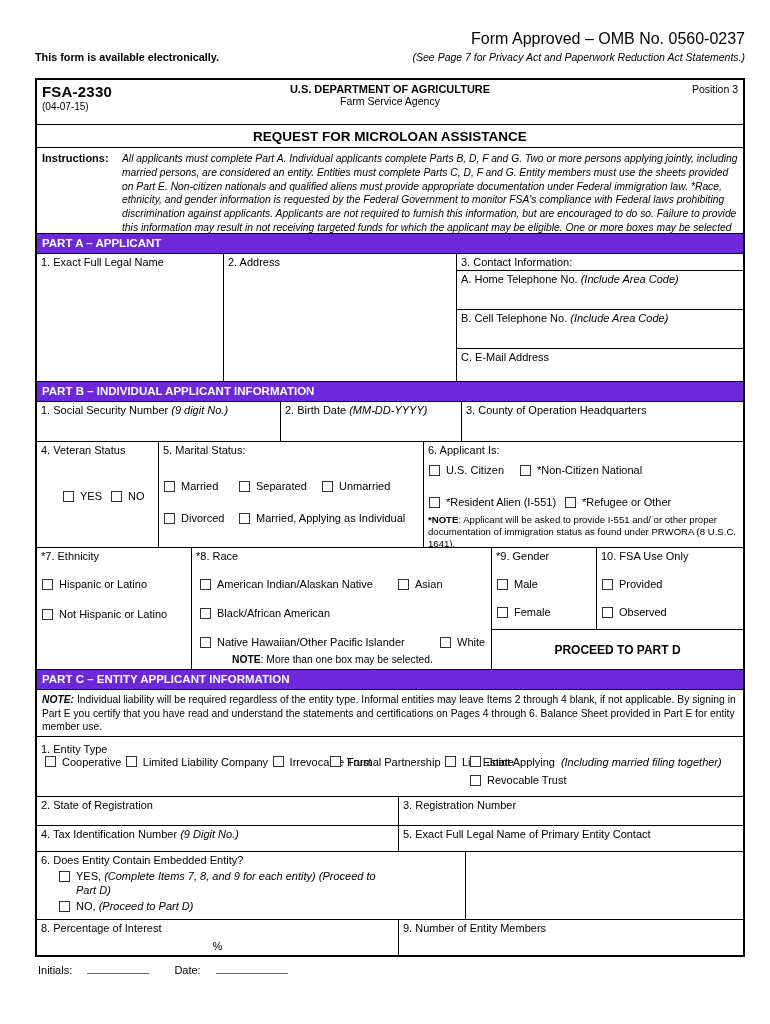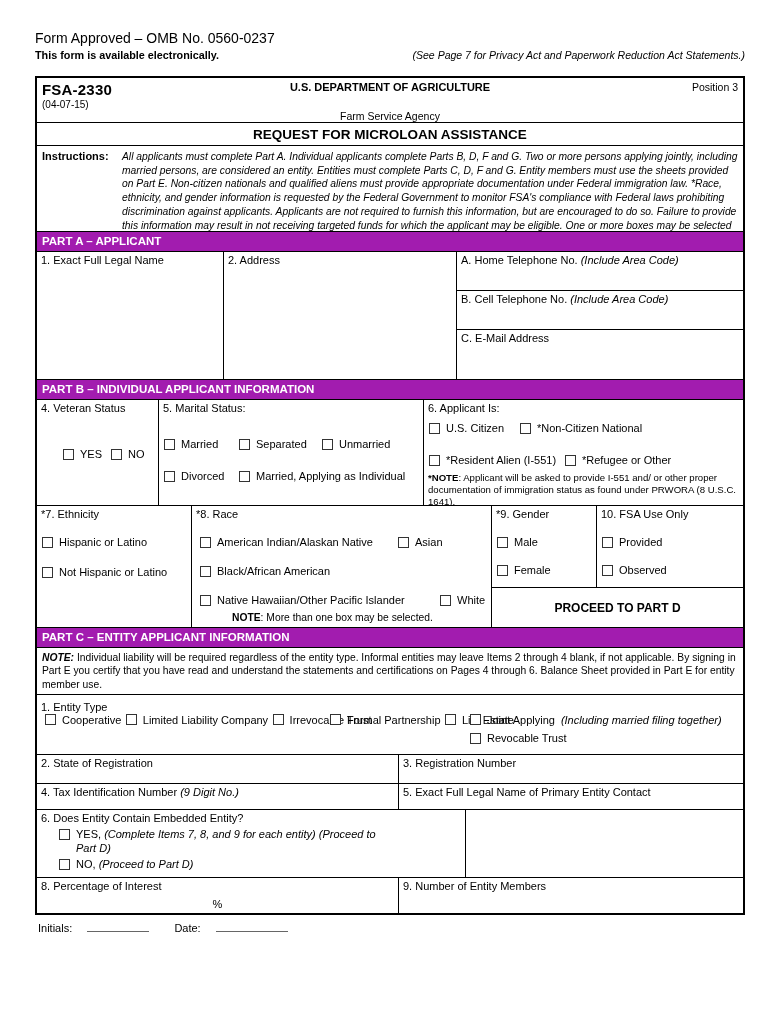--- a/index.html
+++ b/index.html
@@ -2,44 +2,44 @@
 <html><head>
 <meta charset="utf-8">
 <style>
   * { box-sizing: border-box; }
   html,body { margin:0; padding:0; }
   body {
     width:770px; height:1024px; background:#fff; color:#000;
     font-family:"Liberation Sans", sans-serif;
   }
   .page { padding:30px 25px 0 35px; }
-  .hdr-line1 { font-size:14px; line-height:1.15; }
+  .hdr-line1 { text-align:right; font-size:16px; line-height:1.15; }
   .hdr-line2 { display:flex; justify-content:space-between; align-items:flex-end; margin-top:3px; padding-bottom:14px; }
   .hdr-line2 .bold { font-weight:bold; font-size:10.8px; }
   .hdr-line2 .italic { font-style:italic; font-size:10.5px; }
   .tbl { width:710px; border:2px solid #000; margin-top:1px; }
   .row { border-bottom:1px solid #000; position:relative; overflow:hidden; }
   .row:last-child { border-bottom:none; }
   .flexrow { display:flex; }
   .cell { border-right:1px solid #000; padding:2px 4px; font-size:11px; position:relative; }
   .cell.last { border-right:none; }
-  .bar { background:#a21caf; color:#fff; font-weight:bold; font-size:11.5px; padding:3px 5px; height:20px; }
+  .bar { background:#6d28d9; color:#fff; font-weight:bold; font-size:11.5px; padding:3px 5px; height:20px; }
   .label { font-size:11px; line-height:1.25; }
   .hint { font-style:italic; }
   .cb { display:inline-block; width:11px; height:11px; border:1.4px solid #333; background:#fff; flex:none; }
   .opt { display:inline-flex; align-items:center; gap:6px; font-size:11px; white-space:nowrap; line-height:1.1; }
   .abs { position:absolute; }
   .hdr-block { display:flex; height:45px; padding:3px 5px; }
   .hdr-block .left { width:160px; }
   .hdr-block .center { flex:1; text-align:center; }
   .hdr-block .right { width:160px; text-align:right; font-size:10.5px; }
   .form-num { font-weight:bold; font-size:15px; letter-spacing:0.2px; }
   .form-rev { font-size:10px; margin-top:1px; }
   .dept { font-weight:bold; font-size:11px; }
-  .agency { font-size:10.5px; margin-top:17px;text-align:center; }
+  .agency { font-size:10.5px; margin-top:0;text-align:center; }
   .title-row { height:23px; text-align:center; font-weight:bold; font-size:13.5px; padding-top:4px; }
   .instr { height:86px; display:flex; padding:4px 5px 0 5px; }
   .instr .ilabel { width:80px; font-weight:bold; font-size:11px; flex:none; }
   .instr .itext { flex:1; font-style:italic; font-size:10.3px; line-height:1.33; }
   .note-row { height:47px; padding:3px 5px; font-size:10.3px; line-height:1.3; }
   .nlabel { font-weight:bold; font-style:italic; }
   .sub { border-bottom:1px solid #000; padding:2px 4px; }
   .sub.last { border-bottom:none; }
   .proceed { border-top:1px solid #000; display:flex; align-items:center; justify-content:center; font-weight:bold; font-size:12px; }
   .uline { display:inline-block; border-bottom:1.5px solid #666; height:11px; vertical-align:baseline; }
@@ -80,34 +80,48 @@
 
     <div class="row bar">PART A – APPLICANT</div>
     <div class="row flexrow" style="height:128px">
       <div class="cell" style="width:187px">
         <span class="label">1. Exact Full Legal Name</span>
       </div>
       <div class="cell" style="width:233px">
         <span class="label">2.  Address</span>
       </div>
       <div class="cell last" style="flex:1; padding:0; display:flex; flex-direction:column;">
+        <div class="sub" style="height:17px">
+          <span class="label">3.  Contact Information:</span>
+        </div>
         <div class="sub" style="height:39px">
           <span class="label">A.  Home Telephone No. </span><span class="label hint">(Include Area Code)</span>
         </div>
         <div class="sub" style="height:39px">
           <span class="label">B.  Cell Telephone No. </span><span class="label hint">(Include Area Code)</span>
         </div>
         <div class="sub last" style="flex:1">
           <span class="label">C.  E-Mail Address</span>
         </div>
       </div>
     </div>
 
     <div class="row bar">PART B – INDIVIDUAL APPLICANT INFORMATION</div>
 
+    <div class="row flexrow" style="height:40px">
+      <div class="cell" style="width:244px">
+        <span class="label">1.  Social Security Number </span><span class="label hint">(9 digit No.)</span>
+      </div>
+      <div class="cell" style="width:181px">
+        <span class="label">2.  Birth Date </span><span class="label hint">(MM-DD-YYYY)</span>
+      </div>
+      <div class="cell last" style="flex:1">
+        <span class="label">3.  County of Operation Headquarters</span>
+      </div>
+    </div>
 
     <div class="row flexrow" style="height:106px">
       <div class="cell" style="width:122px">
         <span class="label">4.  Veteran Status</span>
         <div class="opt abs" style="left:26px; top:48px">
           <span class="cb"></span>
             <span>YES</span>
         </div>
         <div class="opt abs" style="left:74px; top:48px">
           <span class="cb"></span>

